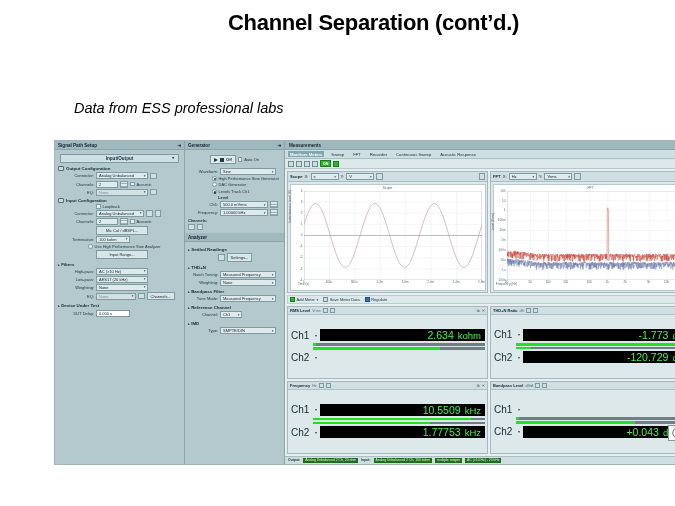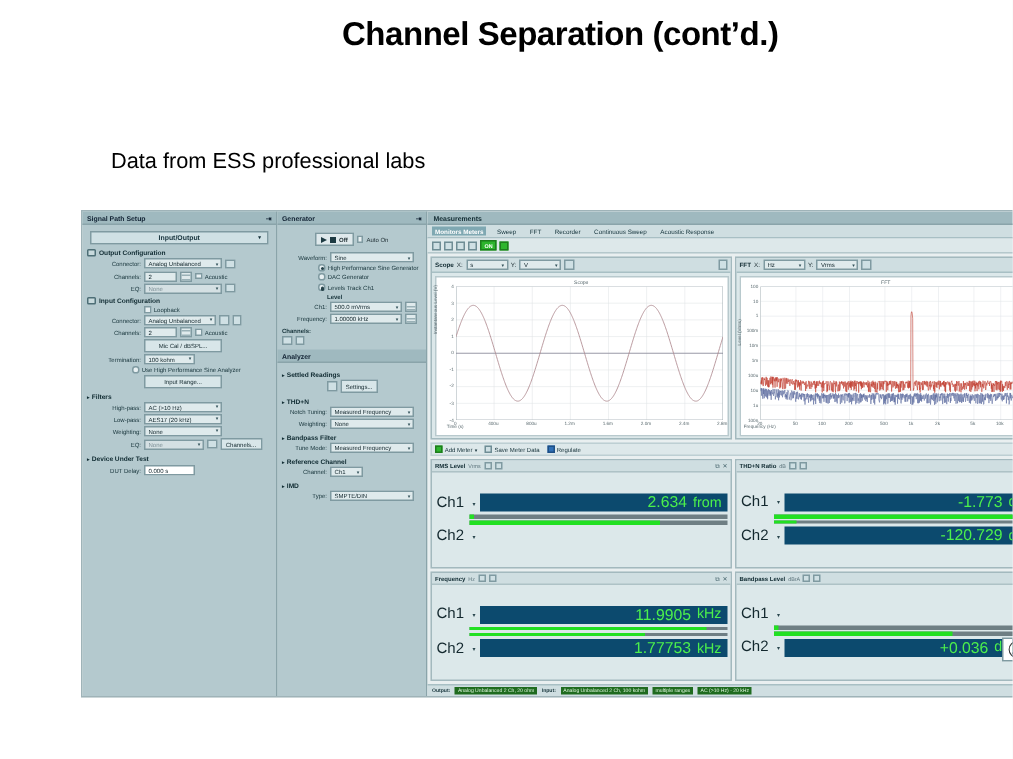--- a/index.html
+++ b/index.html
@@ -1,19 +1,19 @@
 <!DOCTYPE html>
 <html><head>
 <meta charset="utf-8">
 <style>
   html,body{margin:0;padding:0;}
   body{width:675px;height:506px;background:#ffffff;font-family:"Liberation Sans",sans-serif;overflow:hidden;}
   .slide{position:relative;width:675px;height:506px;background:#fff;margin-left:36px;}
   .slide-title{position:absolute;left:0;top:10px;width:675px;text-align:center;font-size:22px;font-weight:bold;color:#000;letter-spacing:-0.3px;}
-  .slide-sub{position:absolute;left:38px;top:100px;font-size:14.5px;color:#000;}
+  .slide-sub{position:absolute;left:38px;top:100px;font-size:14.5px;color:#000;font-style:italic;}
 
   
   .app{position:absolute;left:18px;top:140px;width:640px;height:325px;background:#eef2f3;border:1px solid #9fb3b8;box-sizing:border-box;display:flex;font-size:4.2px;color:#1c2b30;}
   .app *{box-sizing:border-box;}
 
   
   .panel{background:#b4c9ce;border-right:1px solid #8aa4aa;display:flex;flex-direction:column;}
   .panel-hdr{background:#9fb9bf;color:#123;font-weight:bold;font-size:4.6px;padding:1.5px 3px;display:flex;justify-content:space-between;align-items:center;border-bottom:1px solid #8aa4aa;}
   .panel-body{flex:1;padding:2px 3px;overflow:hidden;}
 
@@ -82,21 +82,21 @@
   .mrow{display:flex;gap:2px;flex:1;min-height:0;}
   .meter{flex:1;border:0.7px solid #a3b9be;background:#dce8ea;display:flex;flex-direction:column;min-width:0;}
   .mhdr{display:flex;align-items:center;gap:2px;background:#cfdee1;font-size:4px;padding:1px 2px;border-bottom:0.6px solid #aec2c6;}
   .mhdr .mt{font-weight:bold;color:#0f2a31;white-space:nowrap;}
   .mhdr .unit{color:#5d757c;font-size:3.6px;}
   .mhdr .right{margin-left:auto;display:flex;gap:2px;color:#44626a;font-size:4px;}
   .mbody{flex:1;display:flex;flex-direction:column;justify-content:center;gap:1px;padding:1px 2px 2px 2px;}
   .chrow{display:flex;align-items:stretch;gap:1px;}
   .chname{width:22px;font-size:10px;color:#13282e;display:flex;align-items:center;padding-left:1px;}
   .chcar{width:6px;display:flex;align-items:center;justify-content:center;font-size:4px;color:#2a464e;}
-  .readout{flex:1;background:#0c4a6e;display:flex;align-items:center;justify-content:flex-end;gap:4px;padding:0 4px;min-width:0;}
+  .readout{flex:1;background:#000000;display:flex;align-items:flex-end;justify-content:flex-end;gap:4px;padding:0 4px;min-width:0;}
   .rval{color:#4cf04c;font-size:10.5px;font-family:"Liberation Sans",sans-serif;white-space:nowrap;}
   .runit{color:#4cf04c;font-size:9.5px;white-space:nowrap;}
   .bars{display:flex;flex-direction:column;gap:1.2px;margin:1px 0 1px 23px;}
   .bar{height:2.6px;background:#6f7f84;position:relative;}
   .bar i{position:absolute;left:0;top:0;bottom:0;background:#22e022;display:block;}
 
   .statusbar{display:flex;align-items:center;gap:3px;padding:1px 3px;background:#cfdee1;border-top:0.6px solid #a8bfc4;font-size:3.4px;}
   .stlbl{color:#17343b;font-weight:bold;}
   .stval{background:#1f6b1f;color:#dff7df;padding:0.6px 2px;white-space:nowrap;}
   .badge-logo{position:absolute;right:2px;bottom:12px;width:20px;height:16px;background:#fff;border:0.8px solid #7f9aa1;display:flex;align-items:center;justify-content:center;}
@@ -524,21 +524,21 @@
                 <span>⧉</span>
                 <span>✕</span>
               </span>
             </div>
             <div class="mbody">
               <div class="chrow">
                 <span class="chname">Ch1</span>
                 <span class="chcar">▾</span>
                 <span class="readout">
                   <span class="rval">2.634</span>
-                  <span class="runit">from</span>
+                  <span class="runit">kohm</span>
                 </span>
               </div>
               <div class="bars">
                 <div class="bar">
                     <i style="width:2%"></i>
                   </div>
                 <div class="bar">
                     <i style="width:74%"></i>
                   </div>
               </div>
@@ -600,21 +600,21 @@
               <span class="right">
                 <span>⧉</span>
                 <span>✕</span>
               </span>
             </div>
             <div class="mbody">
               <div class="chrow">
                 <span class="chname">Ch1</span>
                 <span class="chcar">▾</span>
                 <span class="readout">
-                  <span class="rval">11.9905</span>
+                  <span class="rval">10.5509</span>
                   <span class="runit">kHz</span>
                 </span>
               </div>
               <div class="bars">
                 <div class="bar">
                     <i style="width:92%"></i>
                   </div>
                 <div class="bar">
                     <i style="width:68%"></i>
                   </div>
@@ -651,21 +651,21 @@
                     <i style="width:2%"></i>
                   </div>
                 <div class="bar">
                     <i style="width:69%"></i>
                   </div>
               </div>
               <div class="chrow">
                 <span class="chname">Ch2</span>
                 <span class="chcar">▾</span>
                 <span class="readout">
-                  <span class="rval">+0.036</span>
+                  <span class="rval">+0.043</span>
                   <span class="runit">dBrA</span>
                 </span>
               </div>
             </div>
             <div class="badge-logo">
               <svg viewBox="0 0 24 24">
                 <circle cx="12" cy="12" r="10.5" fill="none" stroke="#333" stroke-width="1.4"></circle>
                 <path d="M12 5 L17.5 17 L6.5 17 Z" fill="none" stroke="#333" stroke-width="1.4"></path>
                 <path d="M9 13.5 L15 13.5" stroke="#333" stroke-width="1.2"></path>
               </svg>

